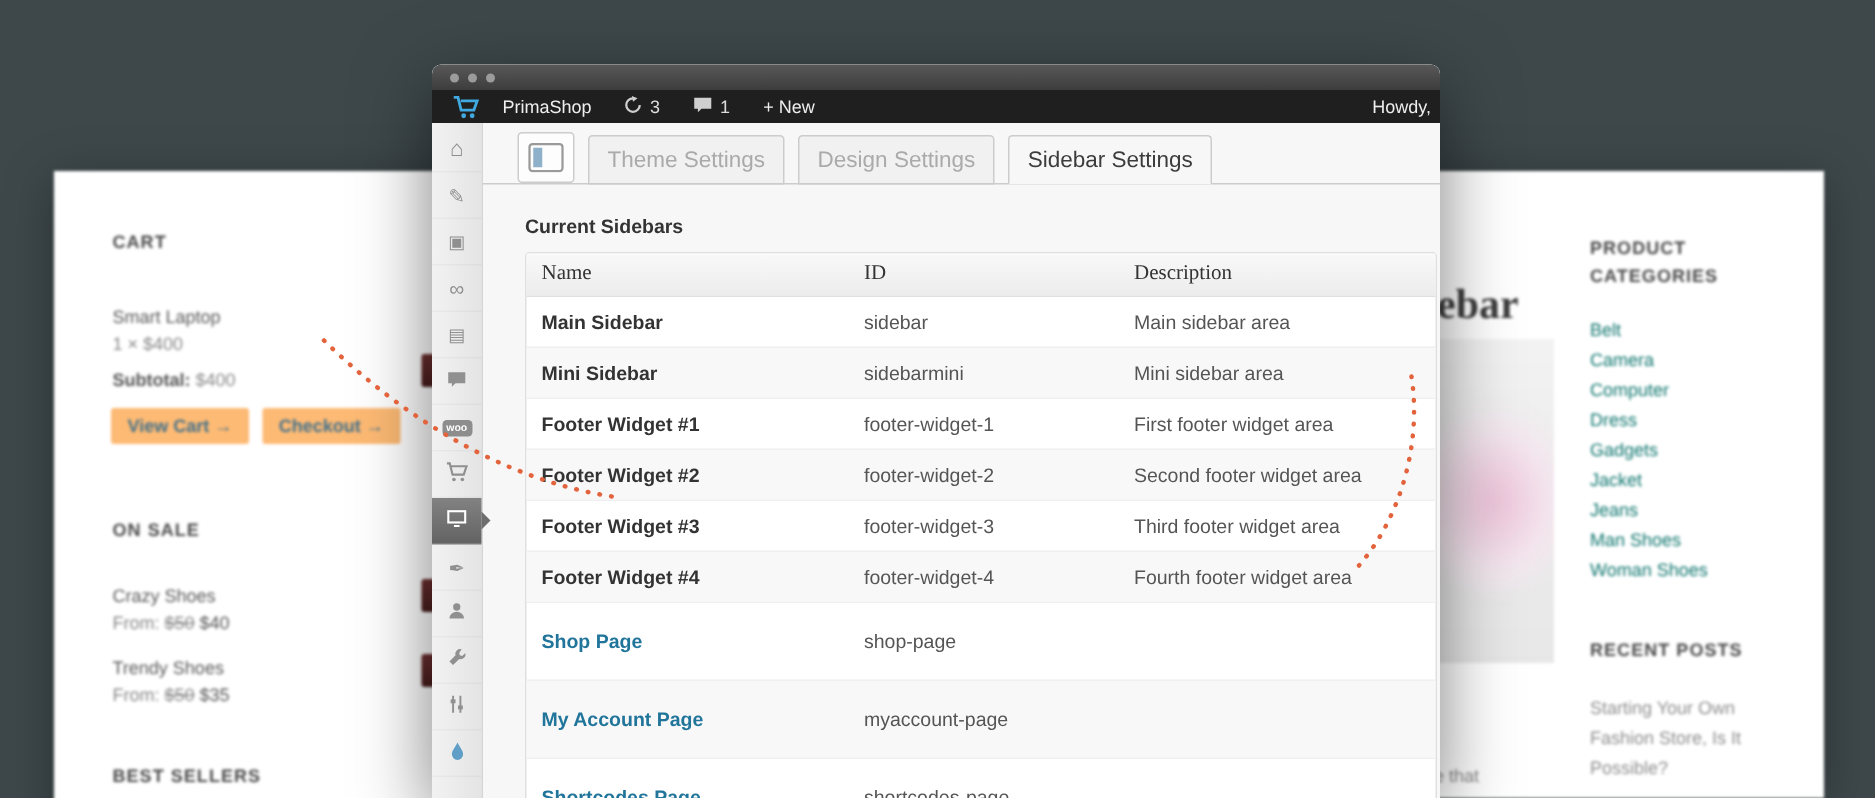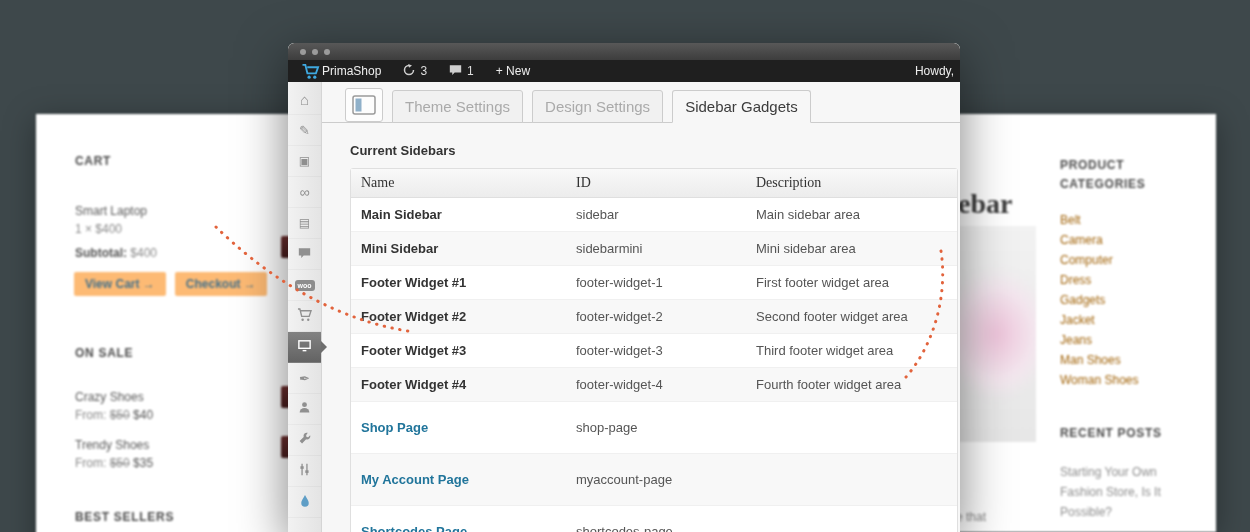--- a/index.html
+++ b/index.html
@@ -41,41 +41,41 @@
 
   .rp .ebar { left:14px; top:74px; font-family:"Liberation Serif", serif;
               font-weight:bold; font-size:28px; color:#3c3c3c; }
   .rp .pimg { left:8px; top:112px; width:84px; height:216px; overflow:hidden;
               background:linear-gradient(180deg,#f2f2f2,#e7e7e7); }
   .rp .pimg .blob { position:absolute; left:-12px; top:42px; width:112px; height:132px;
               background:radial-gradient(closest-side,#EEC3DA,#F3E6EE 70%, rgba(255,255,255,0));
               filter:blur(5px); }
   .rp .cat-h1 { left:116px; top:44px; }
   .rp .cat-h2 { left:116px; top:63px; }
-  .rp .cat-list { left:116px; top:96px; font-size:12px; color:#a16207; line-height:20px; }
+  .rp .cat-list { left:116px; top:96px; font-size:12px; color:#0f766e; line-height:20px; }
   .rp .posts-title { left:116px; top:312px; }
   .rp .post-lines { left:116px; top:348px; font-size:12px; color:#8e8e8e; line-height:20px; }
   .rp .frag { left:12px; top:396px; font-size:12px; color:#8a8a8a; }
 
   
   .arrows { position:absolute; left:0; top:0; z-index:30; pointer-events:none; }
 
   
   .win { position:absolute; left:288px; top:43px; width:672px; height:489px; z-index:10;
          border-radius:6px 6px 0 0; overflow:hidden; background:#f7f7f7;
          box-shadow:0 14px 50px rgba(0,0,0,0.5); }
   .titlebar { height:17px; background:linear-gradient(#585858,#3d3d3d);
               display:flex; align-items:center; padding-left:12px; gap:6px;
               border-radius:6px 6px 0 0; }
   .dot { width:6px; height:6px; border-radius:50%; background:#9b9b9b; }
 
   .adminbar { height:22px; background:#1f1f1f; display:flex; align-items:center;
               color:#ddd; font-size:12px; }
   .ab-logo { margin-left:13px; display:flex; align-items:center; }
-  .ab-site { margin-left:1px; color:#eee; }
+  .ab-site { margin-left:14px; color:#eee; }
   .ab-item { margin-left:22px; display:flex; align-items:center; gap:5px; color:#ddd; }
   .ab-new  { margin-left:22px; color:#eee; }
   .ab-spacer { flex:1; }
   .ab-howdy { margin-right:6px; color:#eee; }
 
   .winbody { display:flex; height:450px; }
   .wsidebar { width:34px; background:linear-gradient(90deg,#f2f2f2,#e4e4e4);
               border-right:1px solid #d5d5d5; padding-top:2px;
               position:relative; z-index:2; }
   .mi { height:31px; display:flex; align-items:center; justify-content:center;
@@ -283,21 +283,21 @@
     <div class="content">
       <div class="chead">
         <span class="icon32">
           <svg width="24" height="20" viewBox="0 0 24 20">
               <rect x="1" y="1" width="22" height="18" rx="2" fill="none" stroke="#9a9a9a" stroke-width="1.5"></rect>
               <rect x="3.5" y="3.5" width="6" height="13" fill="#8FB0C9"></rect>
             </svg>
         </span>
         <span class="tab">Theme Settings</span>
         <span class="tab">Design Settings</span>
-        <span class="tab active">Sidebar Gadgets</span>
+        <span class="tab active">Sidebar Settings</span>
       </div>
 
       <div class="section-title">Current Sidebars</div>
 
       <table class="widefat">
         <thead>
           <tr>
             <th>Name</th>
             <th>ID</th>
             <th>Description</th>

